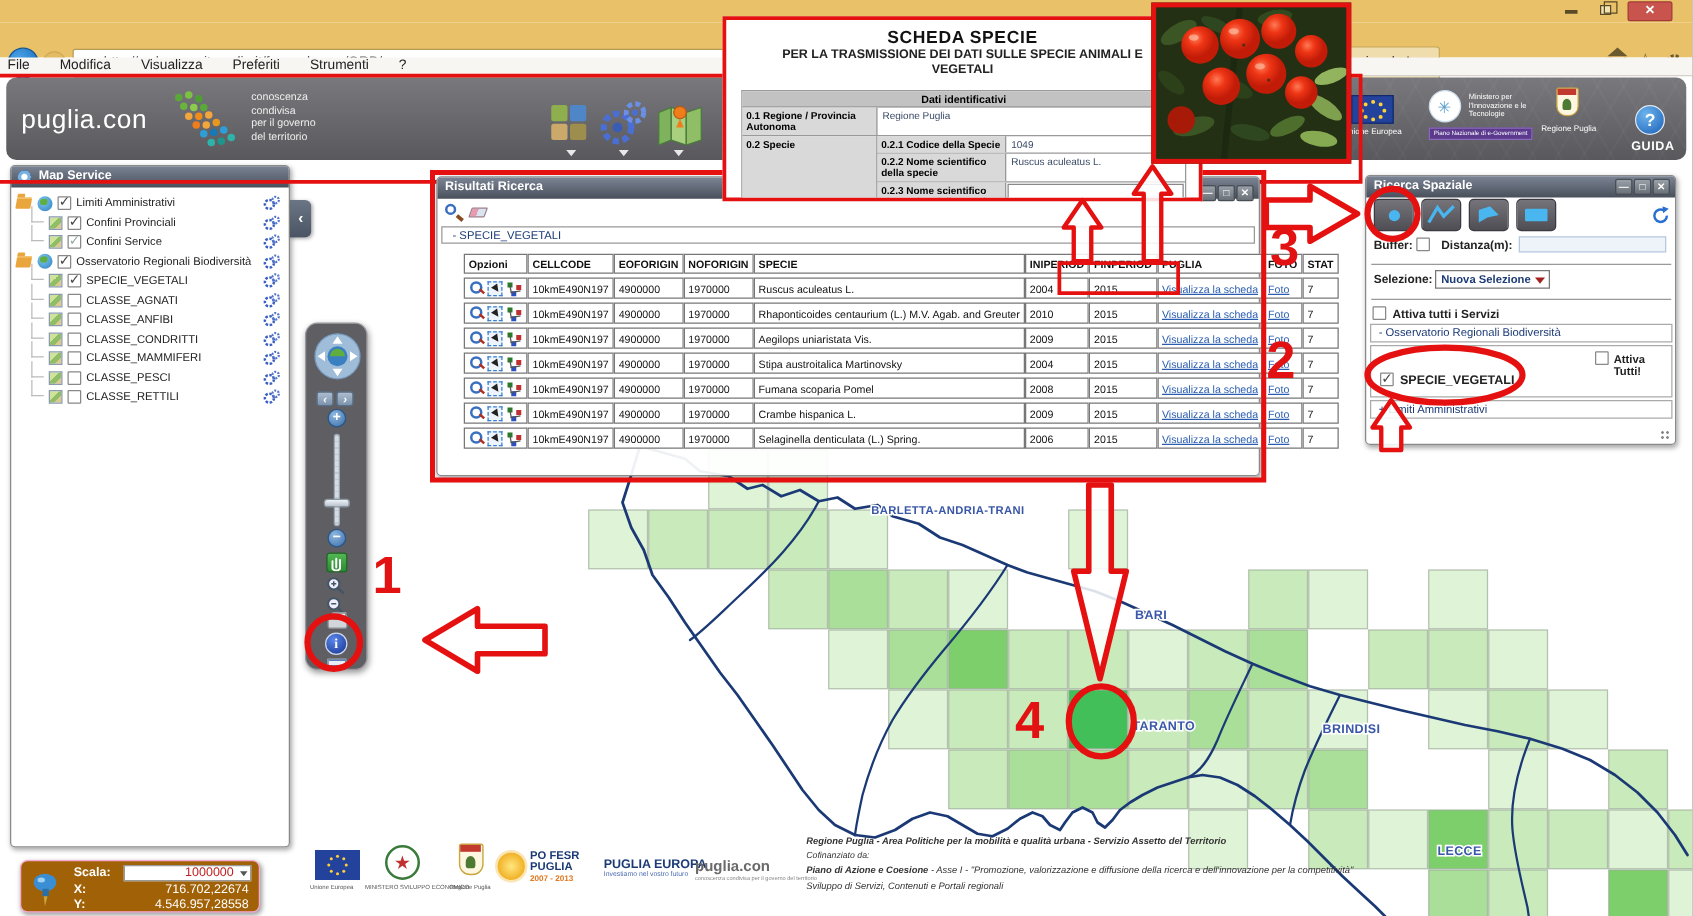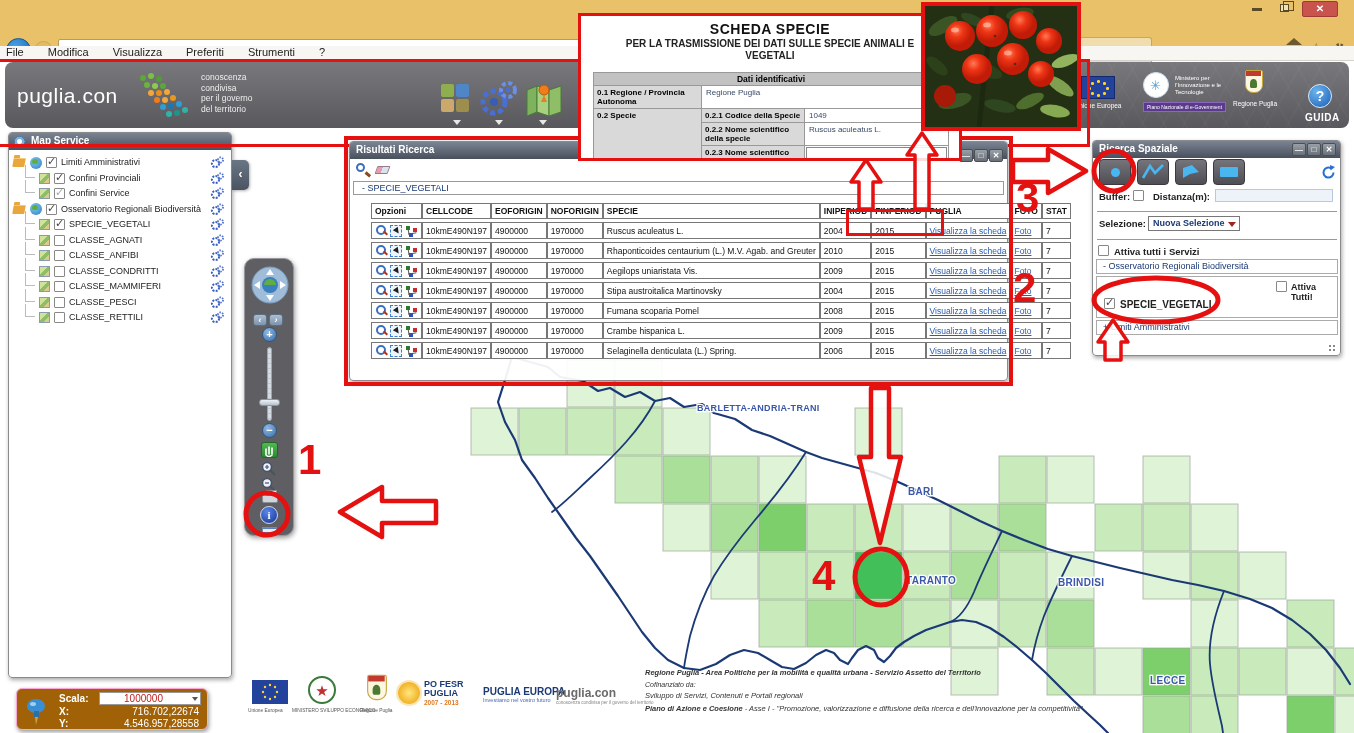--- a/index.html
+++ b/index.html
@@ -172,21 +172,21 @@
 .f-text{position:absolute;left:405px;top:0px;width:705px;font-style:italic}
 .f-text div{margin-bottom:3.5px;white-space:nowrap;overflow:hidden}
 .ft-b{font-weight:bold}
 .ft-sm{font-size:7px}
 
 
 .scala-box{position:absolute;left:16px;top:688px;width:192px;height:42px;background:#a16207;border:1px solid #f9a8d4;border-radius:6px;box-shadow:1px 2px 4px rgba(0,0,0,.4);color:#fff;font-size:10px}
 .sb-row{position:absolute;left:42px;right:6px;height:13px}
 .sb-lab{position:absolute;left:0;font-weight:bold}
 .sb-val{position:absolute;right:2px;text-align:right}
-.sb-combo{position:absolute;left:40px;right:0;top:-1px;height:13px;background:#fff;border:1px solid #999;color:#c02020;text-align:center;padding-right:13px;font-size:10px;line-height:12px}
+.sb-combo{position:absolute;left:40px;right:0;top:-1px;height:13px;background:#fff;border:1px solid #999;color:#c02020;text-align:right;padding-right:13px;font-size:10px;line-height:12px}
 .sb-combo:after{content:"";position:absolute;right:2px;top:4px;border-left:3.5px solid transparent;border-right:3.5px solid transparent;border-top:4px solid #555}
 .pin{position:absolute;left:8px;top:8px}
 
 
 .rect-annot{position:absolute;border:3px solid #e51111;pointer-events:none}
 .rect-header{left:-6px;top:59px;width:1096px;height:88px;z-index:20}
 .rect-results{left:344px;top:136px;width:669px;height:250px;border-width:4px;z-index:31}
 .rect-schedafoto{left:846px;top:209px;width:98px;height:27px;z-index:52}
 .annot-overlay{position:absolute;left:0;top:0;width:1354px;height:733px;z-index:55;pointer-events:none}
 .annot-num{position:absolute;color:#e31212;font-size:42px;font-weight:bold;z-index:56;pointer-events:none;line-height:40px}
@@ -414,22 +414,22 @@
     </div>
     <div class="f-pe">
       <span>PUGLIA EUROPA</span><i>Investiamo nel vostro futuro</i>
     </div>
     <div class="f-pcon">
       <span>puglia.con</span><i>conoscenza condivisa per il governo del territorio</i>
     </div>
     <div class="f-text">
       <div class="ft-b">Regione Puglia - Area Politiche per la mobilità e qualità urbana - Servizio Assetto del Territorio</div>
       <div class="ft-sm">Cofinanziato da:</div>
+      <div><span class="ft-b">Piano di Azione e Coesione</span><span> - Asse I - "Promozione, valorizzazione e diffusione della ricerca e dell'innovazione per la competitività"</span></div>
       <div>Sviluppo di Servizi, Contenuti e Portali regionali</div>
-      <div><span class="ft-b">Piano di Azione e Coesione</span><span> - Asse I - "Promozione, valorizzazione e diffusione della ricerca e dell'innovazione per la competitività"</span></div>
     </div>
   </div>
 
   <div class="scala-box">
     <svg class="pin" width="26" height="30">
       <ellipse cx="11" cy="9" rx="9" ry="7" fill="#3a8fd4"></ellipse>
       <ellipse cx="8" cy="7" rx="3" ry="2" fill="#9fd0f0"></ellipse>
       <rect x="9" y="14" width="5" height="6" fill="#2a6fa8"></rect>
       <polygon points="10,20 13,20 11,28" fill="#caa53e"></polygon>
     </svg>

